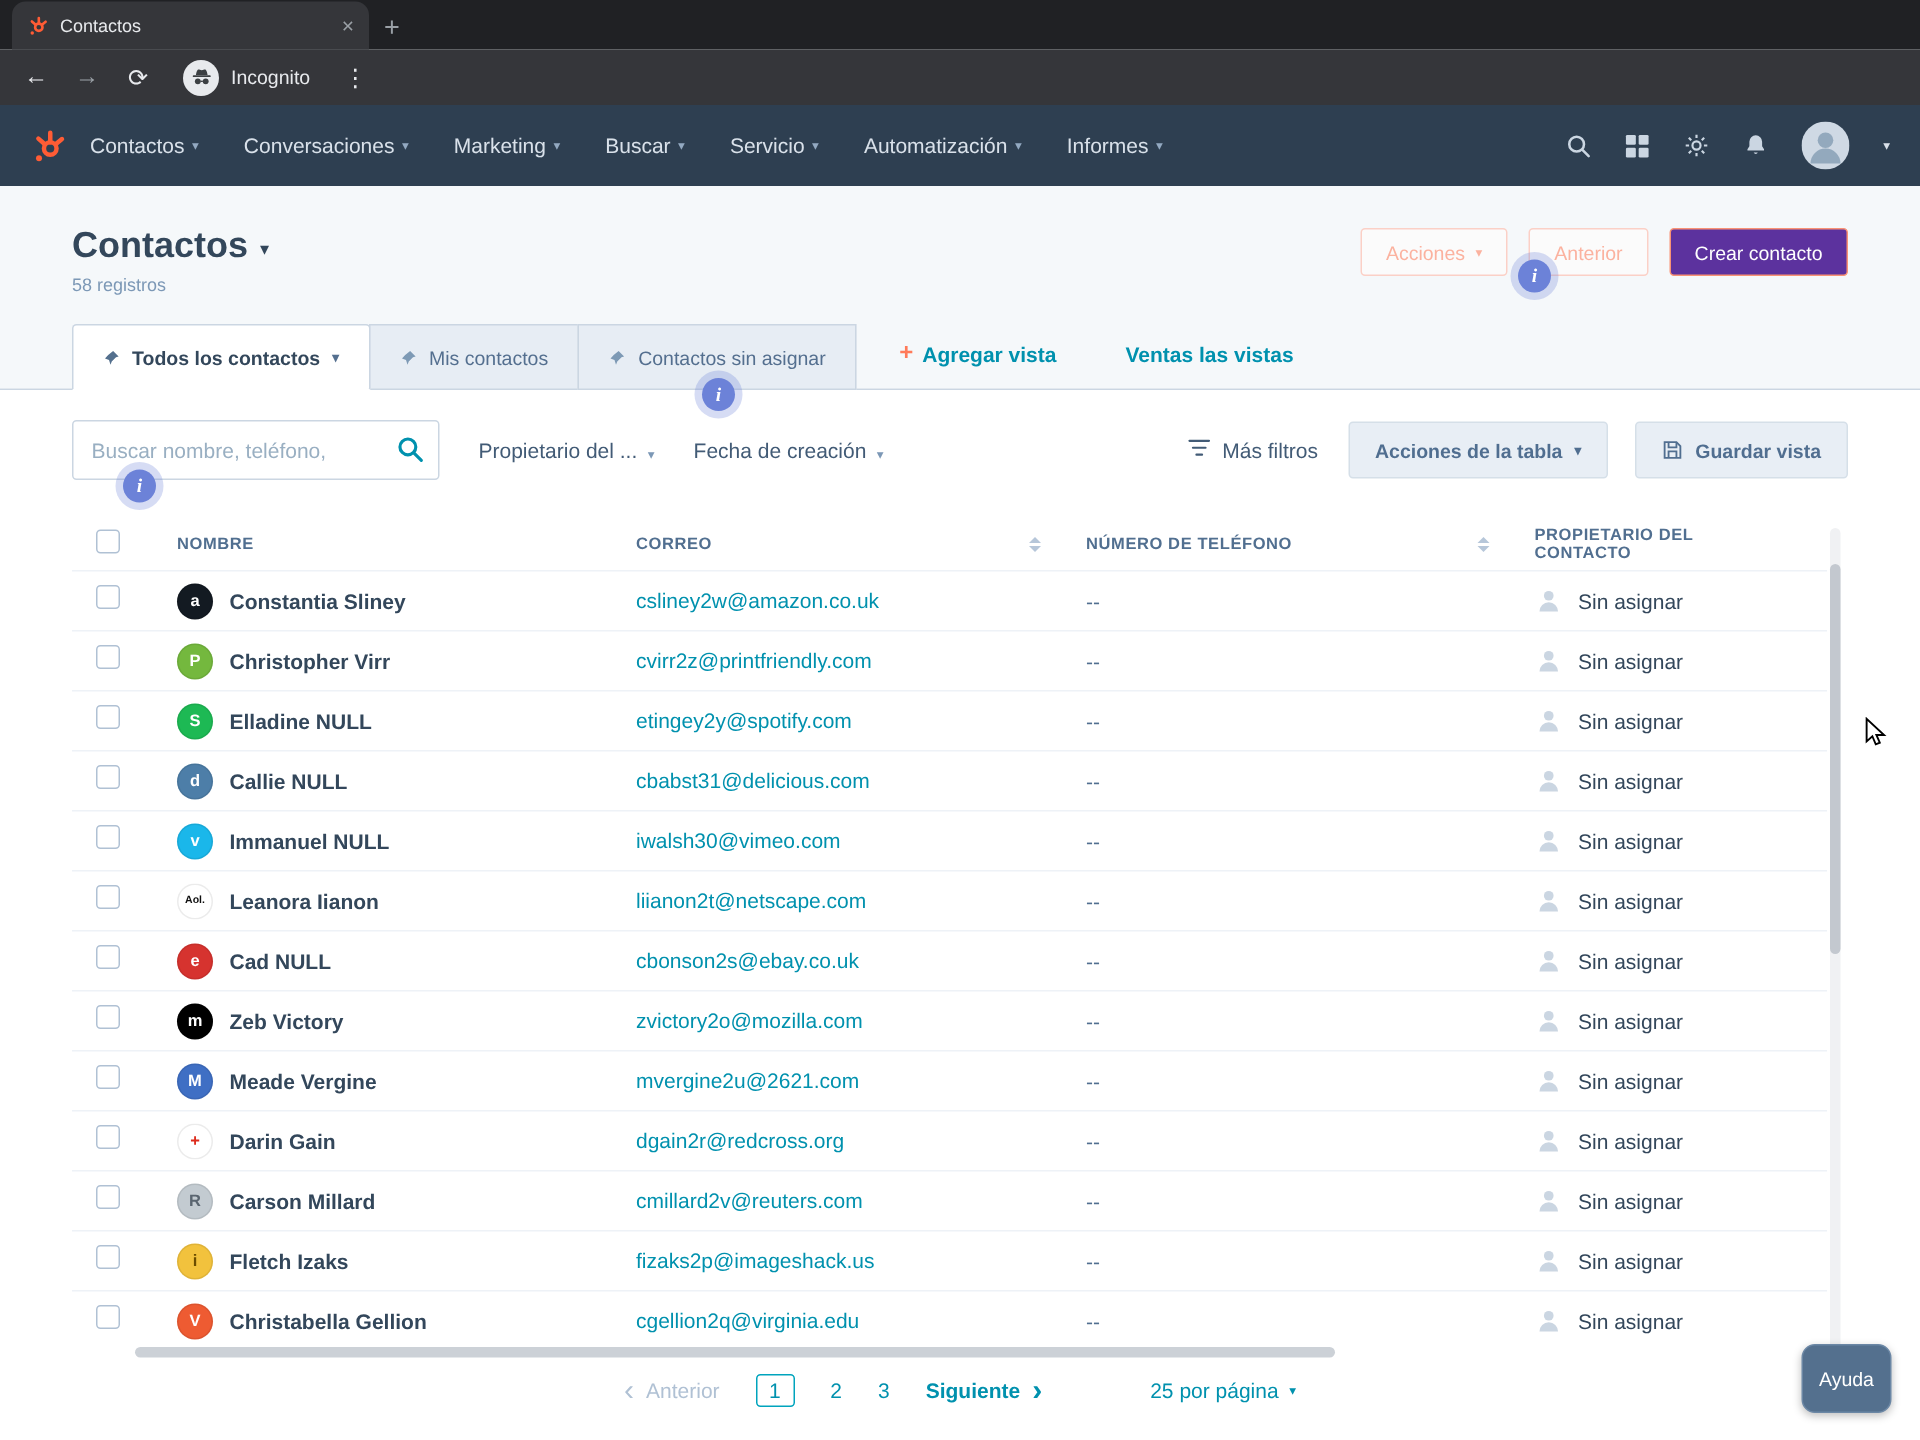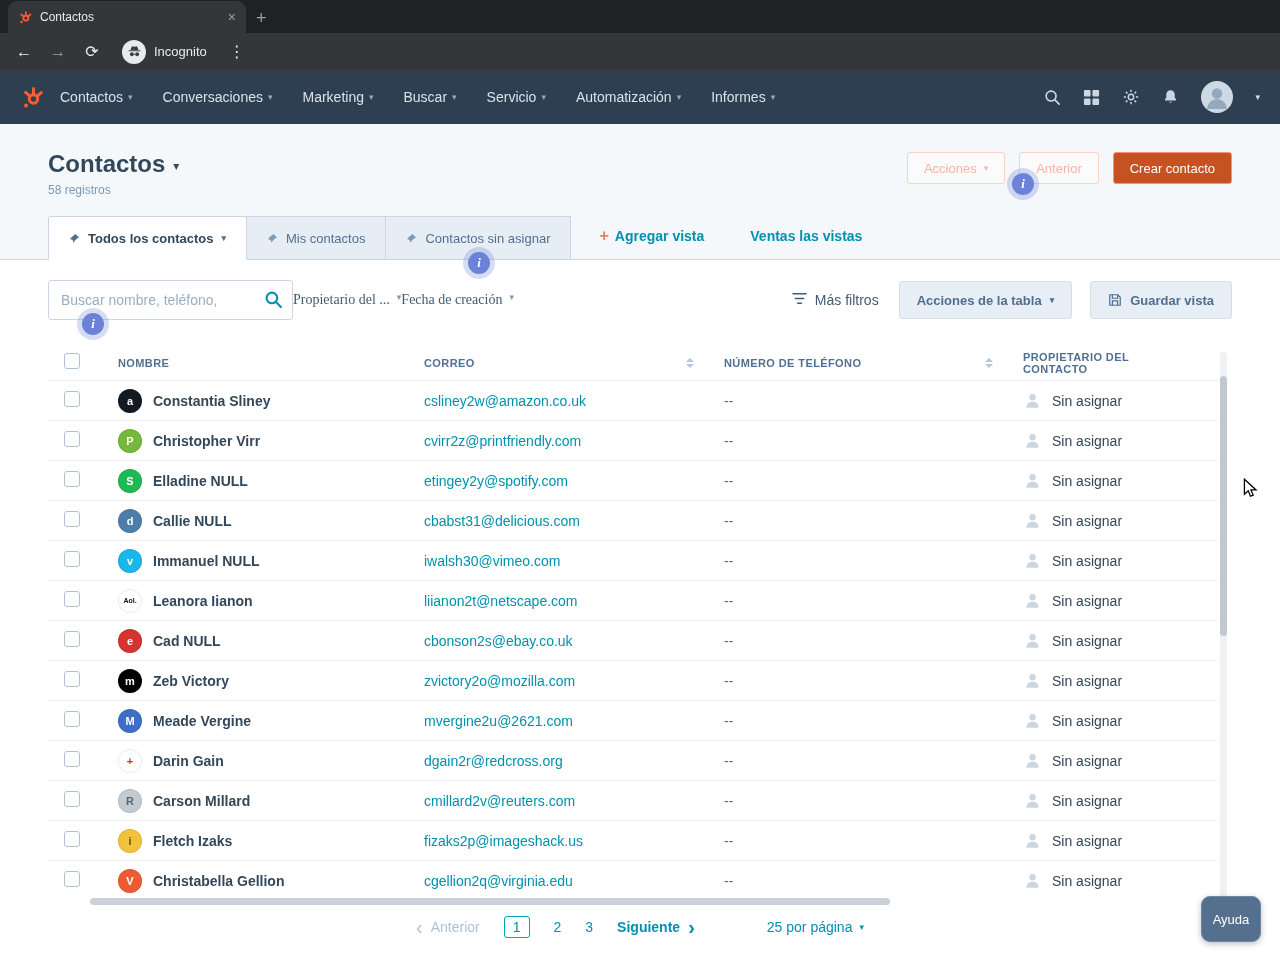--- a/index.html
+++ b/index.html
@@ -39,42 +39,42 @@
   
   .page-head { padding:26px 48px 0 48px; display:flex; justify-content:space-between; align-items:flex-start; }
   .ph-title-row { display:flex; align-items:center; gap:8px; }
   .ph-title { font-size:24px; font-weight:bold; color:#33475b; }
   .ph-caret { color:#33475b; font-size:12px; margin-top:4px; }
   .ph-sub { font-size:12px; color:#7c98b6; margin-top:5px; }
   .ph-actions { display:flex; gap:14px; align-items:center; margin-top:2px; }
   .btn { height:32px; border-radius:3px; font-size:13px; display:flex; align-items:center; gap:7px; padding:0 16px; cursor:pointer; border:1px solid transparent; }
   .btn-outline { border-color:#ffbcab; color:#ff8d70; background:#fffdfc; opacity:.65; }
   .btn-outline .caret { font-size:9px; }
-  .btn-solid { background:#c2410c; color:#ffffff; border-color:#fa8767; opacity:.9; }
+  .btn-solid { background:#4c1d95; color:#ffffff; border-color:#fa8767; opacity:.9; }
 
   
   .tabsrow { margin-top:18px; padding-left:48px; display:flex; align-items:flex-end; height:44px; position:relative; z-index:2; }
   .vtab { height:44px; display:flex; align-items:center; gap:8px; padding:0 20px; font-size:13px; margin-bottom:-1px; border:1px solid #cbd6e2; cursor:pointer; }
   .vtab + .vtab { margin-left:-1px;margin-top:11px; }
   .vtab.active { background:#ffffff; border-bottom-color:#ffffff; border-radius:3px 3px 0 0; color:#33475b; font-weight:bold; z-index:3; }
   .vtab.inactive { background:#e7edf4; color:#546f8f; }
   .vtab .caret { font-size:9px; color:#546f8f; }
   .viewlinks { align-self:center; display:flex; gap:46px; margin-left:28px; margin-bottom:2px; }
   .viewlink { display:flex; align-items:center; gap:6px; font-size:14px; font-weight:bold; color:#0091ae; cursor:pointer; }
   .viewlink .plus { color:#ff7a59; font-size:16px; font-weight:bold; }
 
   
   .content { background:#ffffff; border-top:1px solid #cbd6e2; padding:20px 48px 0 48px; position:relative; z-index:1; height:716px; }
 
   .filterrow { display:flex; align-items:center; }
   .searchwrap { position:relative; width:245px; height:40px; }
   .searchwrap input { width:100%; height:100%; border:1px solid #cbd6e2; border-radius:3px; padding:0 36px 0 12px; font-size:14px; color:#33475b; font-family:"Liberation Sans",sans-serif; }
   .searchwrap input::placeholder { color:#99afc2; }
   .search-ic { position:absolute; right:10px; top:10px; display:flex; }
-  .fdrop { display:flex; align-items:flex-start; gap:7px; font-size:14px; color:#425b76; cursor:pointer;font-family:Liberation Serif, serif; }
+  .fdrop { display:flex; align-items:flex-end; gap:7px; font-size:14px; color:#425b76; margin-left:26px; cursor:pointer; }
   .fdrop .caret { font-size:9px; color:#7c98b6; }
   .f-spacer { flex:1; }
   .morefilters { display:flex; align-items:flex-start; gap:8px; font-size:14px; color:#425b76; cursor:pointer; margin-right:20px; }
   .btn2 { height:38px; background:#e8eef5; border:1px solid #d5dfe8; border-radius:3px; color:#506e90; font-size:13px; font-weight:bold; display:flex; align-items:center; gap:8px; padding:0 17px; cursor:pointer; }
   .btn2 + .btn2 { margin-left:18px; }
   .btn2 .caret { font-size:9px; }
 
   
   .tablewrap { margin-top:26px; width:1170px; position:relative; }
   .thead, .trow { display:grid; grid-template-columns:70px 306px 300px 299px 1fr; align-items:center; }

